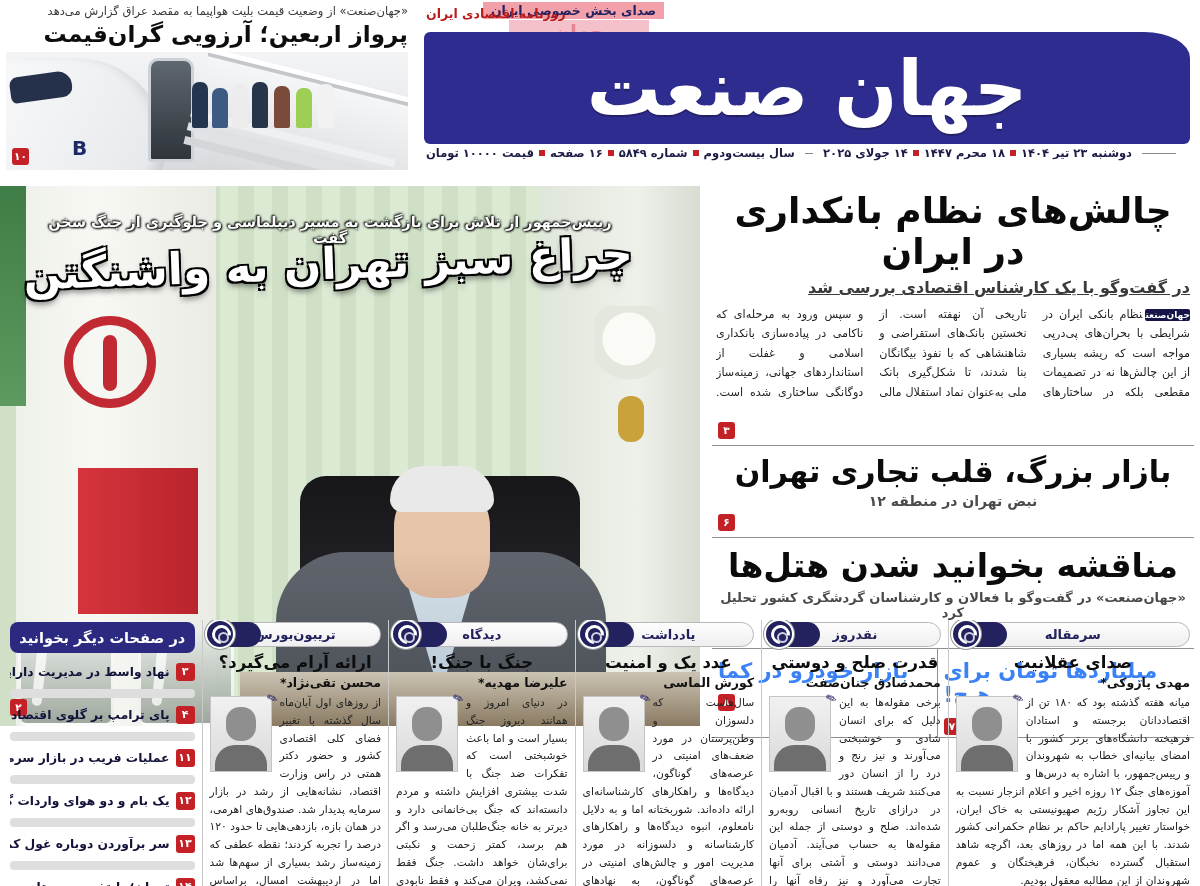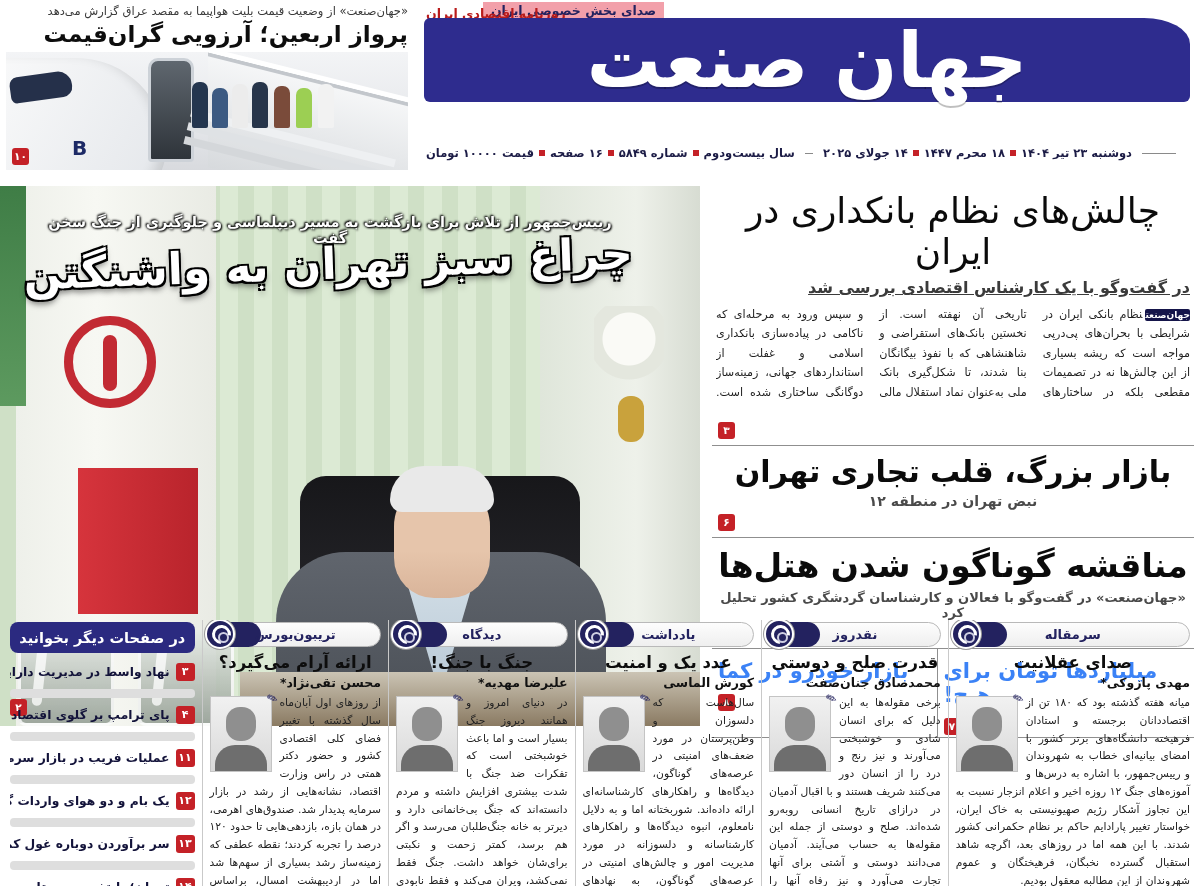--- a/index.html
+++ b/index.html
@@ -45,21 +45,21 @@
   .tl-badge { position:absolute; left:6px; bottom:5px; }
 
   
   .mast { position:absolute; top:0; left:418px; right:6px; height:182px; }
   .tagline-top { position:absolute; top:2px; right:530px; background:#f2a0aa; color:#23225f;
     font-weight:bold; font-size:12.5px; padding:1px 8px; }
   .watermark { position:absolute; top:20px; right:545px; width:140px; height:28px;
     background:#ef9fae; opacity:.65; color:#d9465e; font-weight:bold; font-size:20px;
     text-align:center; filter:blur(.6px); overflow:hidden; }
   .paper-type { position:absolute; top:6px; left:8px; color:#b91c1c; font-weight:bold; font-size:12.5px; }
-  .logo-block { position:absolute; top:18px; left:6px; right:4px; height:84px; background:#2e2c8e;
+  .logo-block { position:absolute; top:32px; left:6px; right:4px; height:112px; background:#2e2c8e;
     border-radius:6px 6px 6px 6px; border-top-right-radius:46px 26px; display:flex;
     align-items:center; justify-content:center; }
   .logo-text { color:#fff; font-size:74px; font-weight:bold; line-height:1;
     transform:scaleY(1.04); letter-spacing:-2px; text-shadow:0 2px 0 rgba(0,0,0,.25); }
   .dateline { position:absolute; left:8px; right:8px; top:146px; display:flex; align-items:center;
     color:#1c1c46; font-weight:bold; font-size:11.5px; }
   .dl-line { flex:1; border-top:1.5px solid #8a8a8a; margin:0 10px; }
   .dl-line.short { flex:0 0 34px; }
   .seg { white-space:nowrap; }
   .sq { display:inline-block; width:6px; height:6px; background:#c42127; margin:0 5px;
@@ -112,21 +112,21 @@
     color:#fff; font-size:44px; font-weight:bold; transform:rotate(-2deg);
     text-shadow:-2px -2px 0 #000, 2px -2px 0 #000, -2px 2px 0 #000, 2px 2px 0 #000,
       0 4px 6px rgba(0,0,0,.55); }
   .lead-badge { position:absolute; left:10px; bottom:10px; }
 
   
   .rightcol { position:absolute; top:186px; left:712px; width:482px; height:428px;
     display:flex; flex-direction:column; }
   .story { border-bottom:1.5px solid #8f8f8f; padding:4px 4px 2px; position:relative; }
   .story:last-child { border-bottom:1.5px solid #8f8f8f; }
-  .h-bank { font-size:36px; font-weight:normal; color:#0b0b0b; text-align:center; letter-spacing:-1px; }
+  .h-bank { font-size:36px; font-weight:bold; color:#0b0b0b; text-align:center; letter-spacing:-1px; }
   .sub-bank { font-size:16px; color:#3b3b3b; font-weight:bold; text-align:right; margin:6px 0 8px;text-decoration:underline; }
   .bank-body { column-count:3; column-gap:16px; text-align:justify; font-size:11.2px;
     line-height:1.74; color:#1f1f1f; height:112px; overflow:hidden; }
   .lead-tag { background:#15154a; color:#fff; font-size:9px; font-weight:bold;
     padding:1px 0; border-radius:2px; margin-left:3px; }
   .story-badge-row { padding:2px 2px 4px; text-align:left; }
   .h-mid { font-size:30px; font-weight:bold; color:#0b0b0b; text-align:center; }
   .sub-mid { font-size:14px; color:#4a4a4a; font-weight:bold; text-align:center; margin-top:4px; }
   .h-hotel { font-size:33px; font-weight:bold; color:#0b0b0b; text-align:center; }
   .sub-hotel { font-size:13px; color:#4a4a4a; font-weight:bold; text-align:center; margin-top:5px; }
@@ -266,21 +266,21 @@
       <div class="story-badge-row"><span class="badge">۳</span></div>
     </div>
 
     <div class="story" style="padding-top:8px;">
       <div class="h-mid">بازار بزرگ، قلب تجاری تهران</div>
       <div class="sub-mid">نبض تهران در منطقه ۱۲</div>
       <div class="story-badge-row"><span class="badge">۶</span></div>
     </div>
 
     <div class="story" style="padding-top:8px;">
-      <div class="h-hotel">مناقشه گوناگون شدن هتل‌ها</div>
+      <div class="h-hotel">مناقشه بخوانید شدن هتل‌ها</div>
       <div class="sub-hotel">«جهان‌صنعت» در گفت‌وگو با فعالان و کارشناسان گردشگری کشور تحلیل کرد</div>
       <div class="story-badge-row"><span class="badge">۱۵</span></div>
     </div>
 
     <div class="story pair" style="padding:0;">
       <div class="pair-cell right">
         <div class="h-pair">میلیاردها تومان برای هیچ!</div>
         <div class="pair-badge"><span class="badge">۷</span></div>
       </div>
       <div class="pair-cell left">

